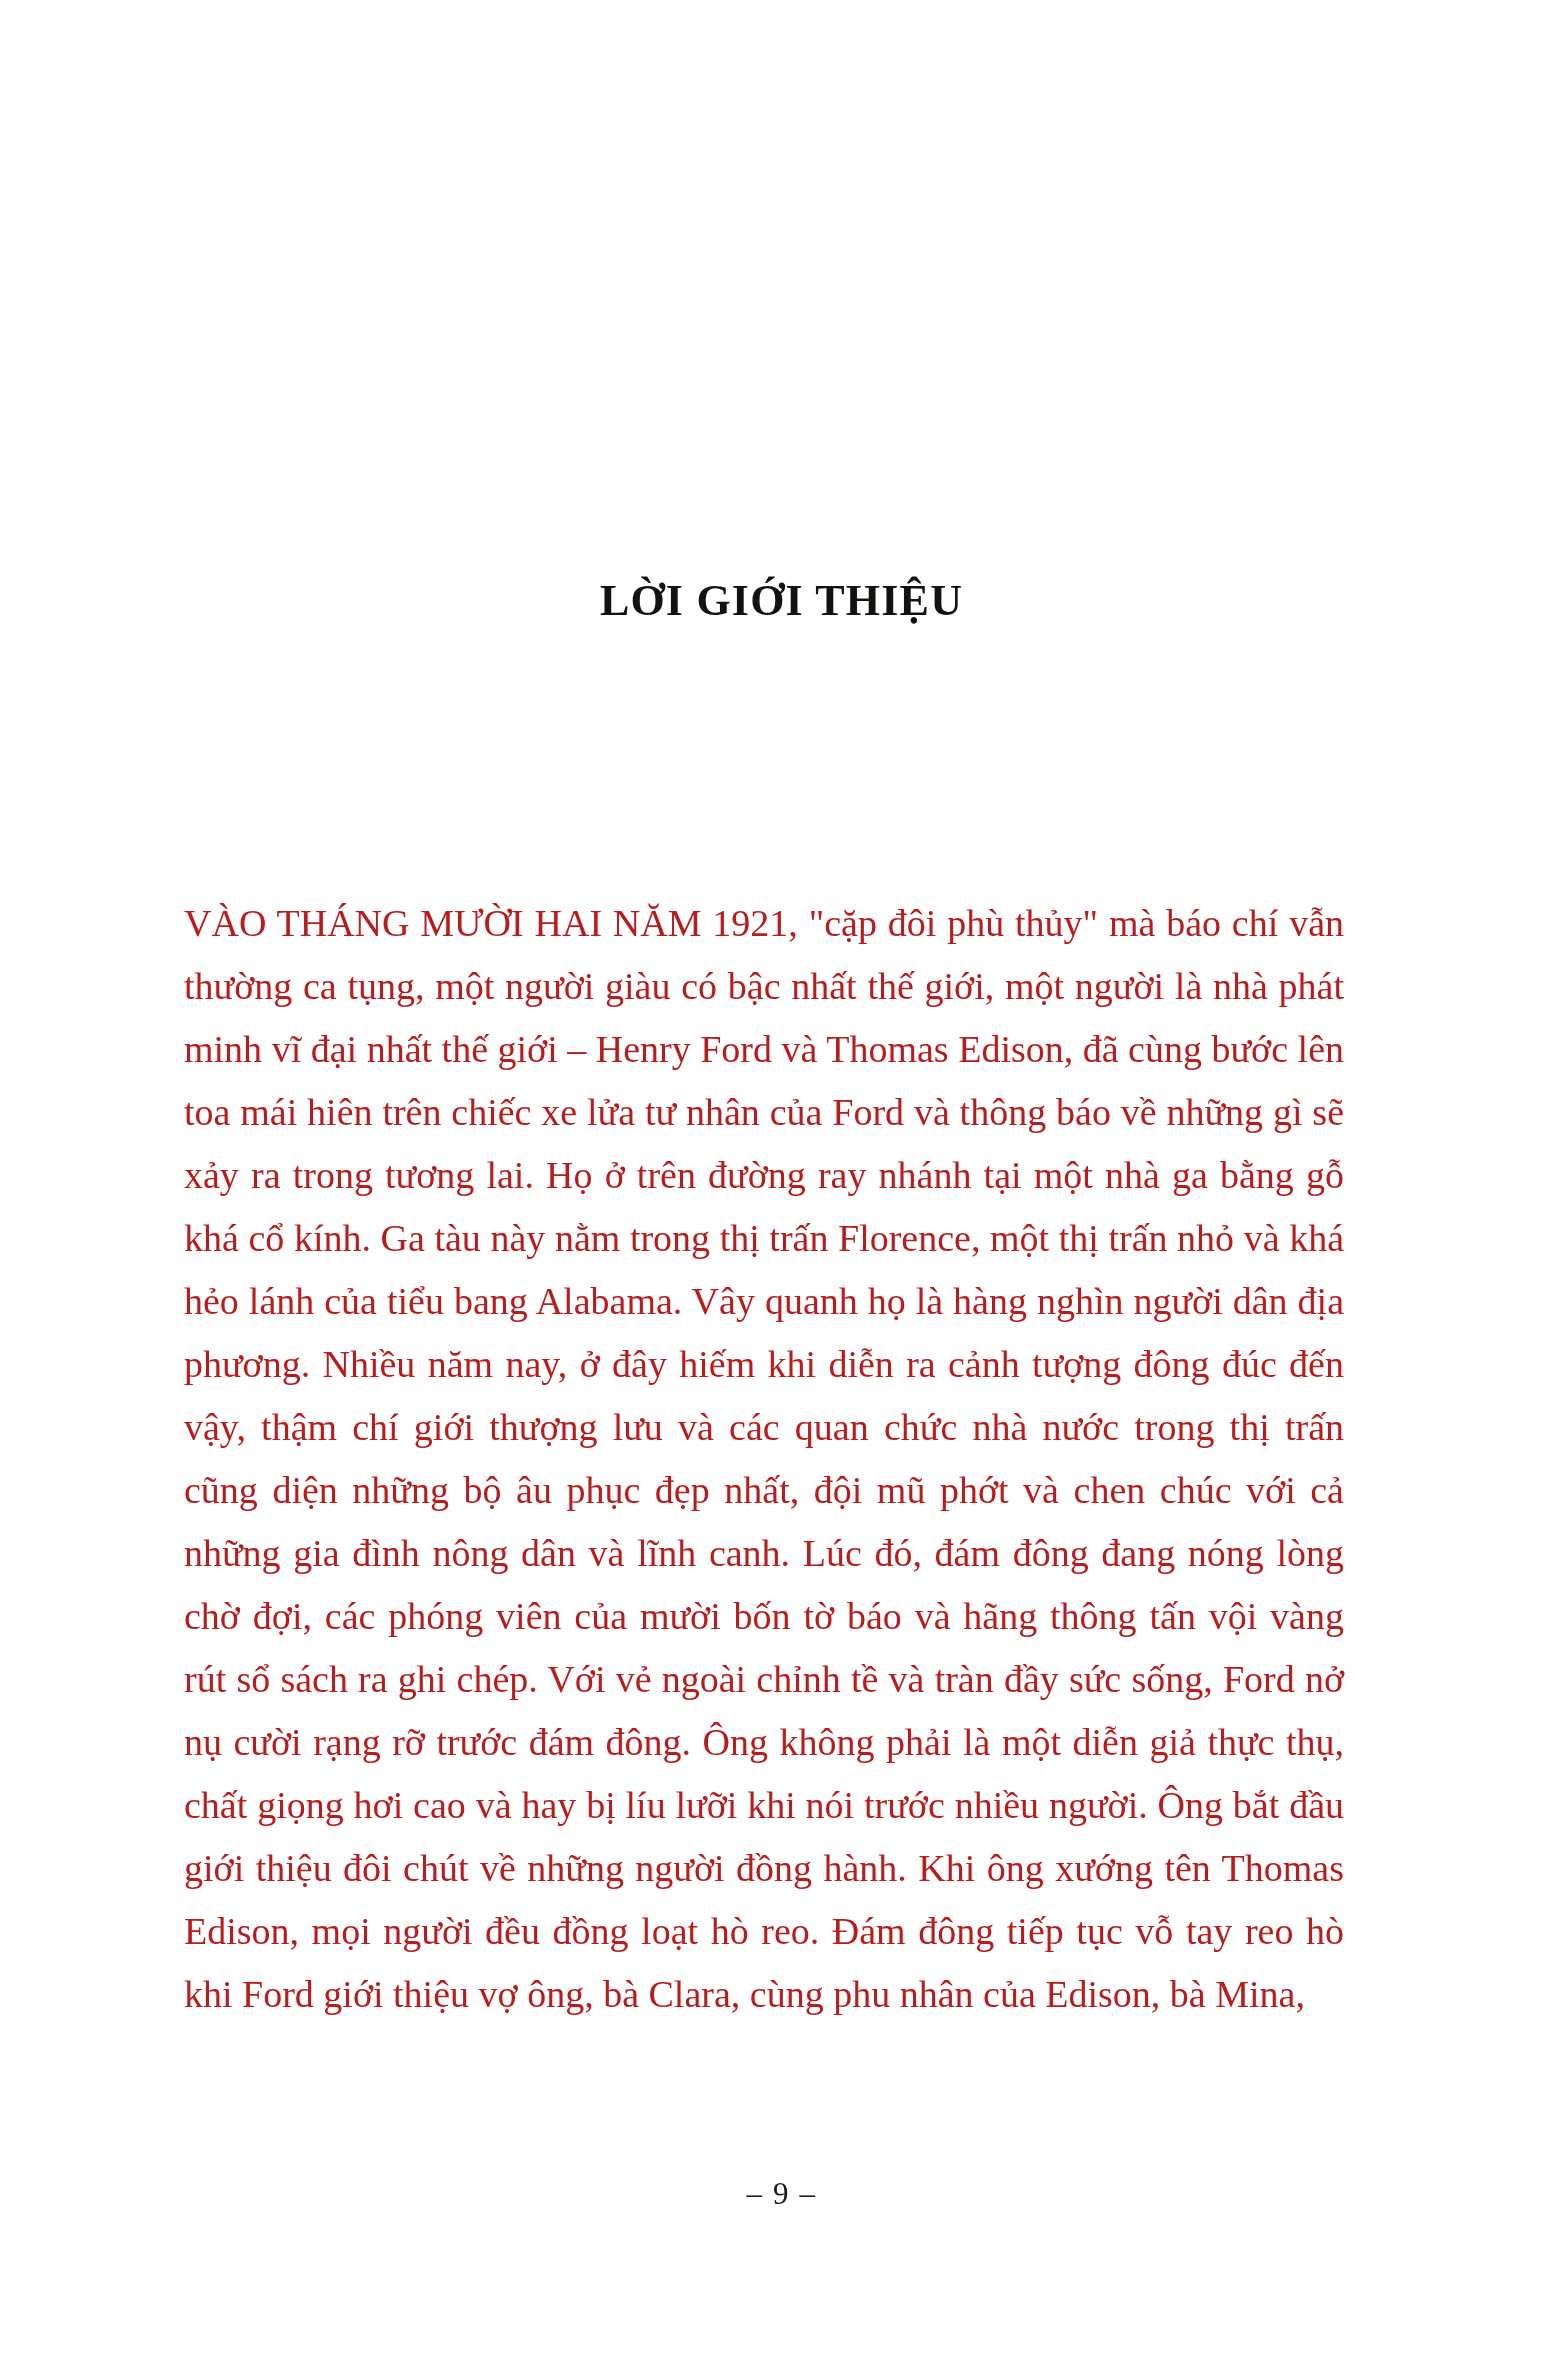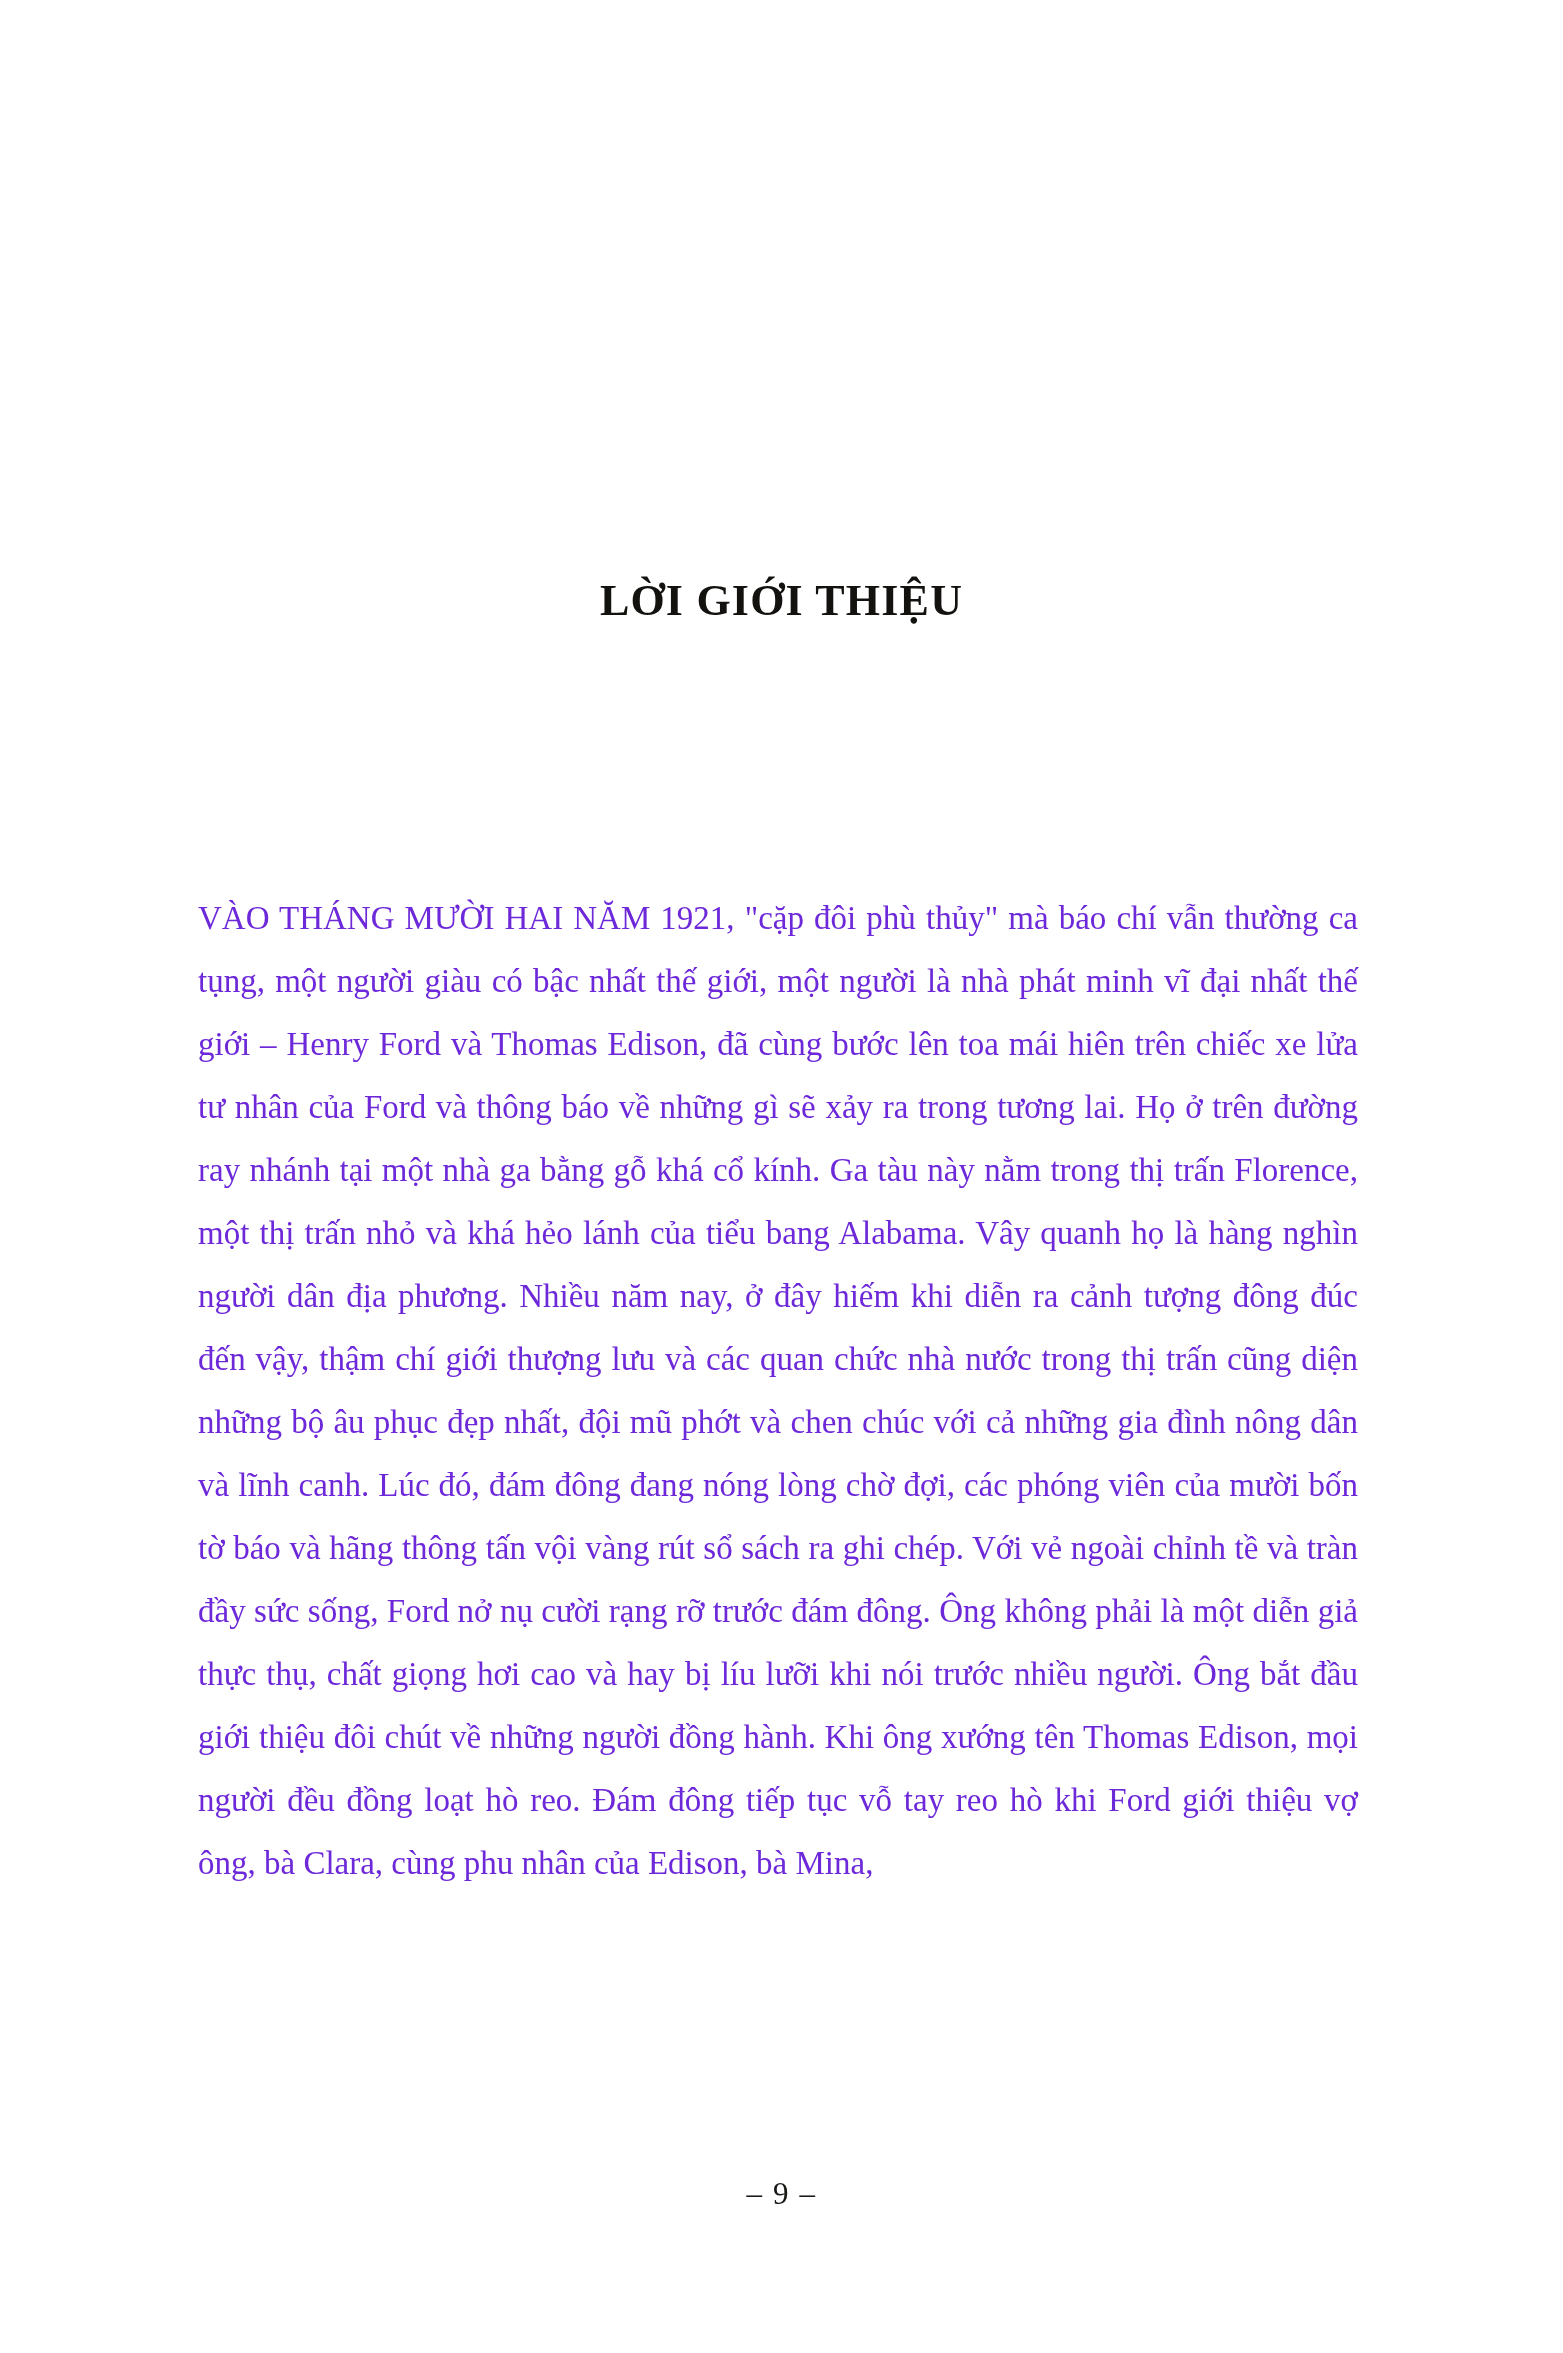--- a/index.html
+++ b/index.html
@@ -23,27 +23,27 @@
     width: 100%;
     text-align: center;
     font-size: 44px;
     font-weight: bold;
     letter-spacing: 1.2px;
     color: #14120f;
   }
   .body-text {
     position: absolute;
     top: 854px;
-    left: 198px;
+    left: 184px;
     width: 1160px;
-    font-size: 33px;
+    font-size: 38px;
     line-height: 63px;
     text-align: justify;
     text-justify: inter-word;
-    color: #6d28d9;
+    color: #b91c1c;
   }
   .page-number {
     position: absolute;
     top: 2176px;
     left: 0;
     width: 100%;
     text-align: center;
     font-size: 31px;
     color: #1b1916;
     letter-spacing: 1.6px;

